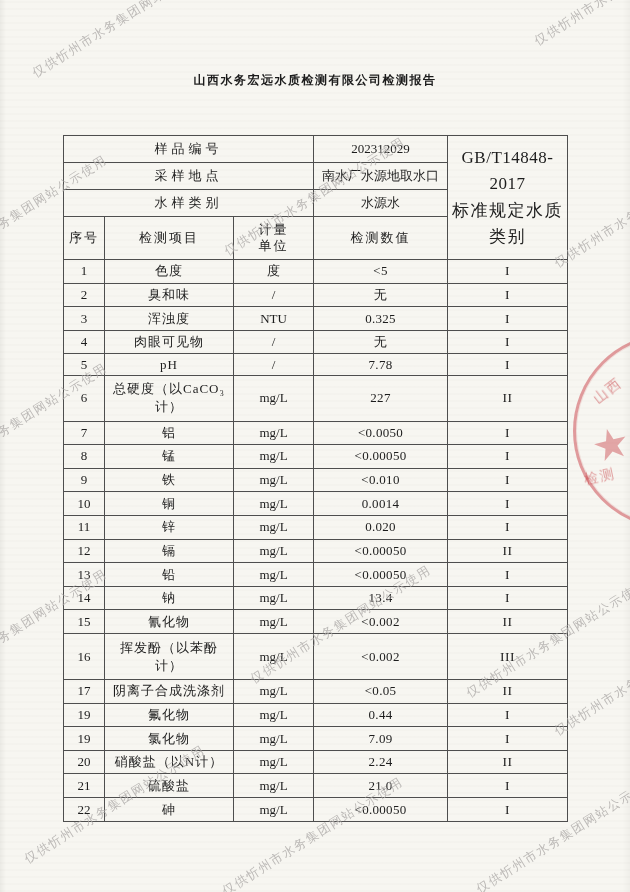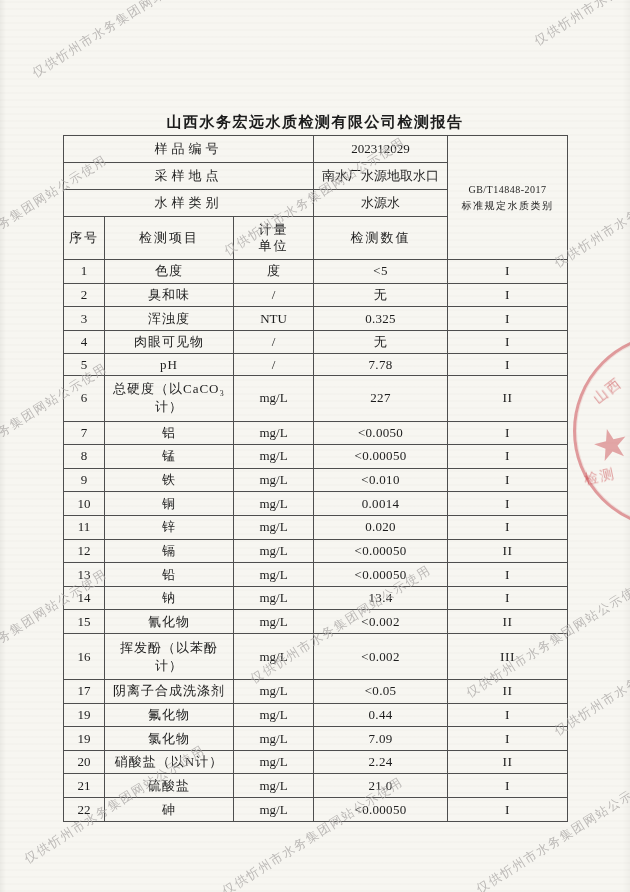--- a/index.html
+++ b/index.html
@@ -35,22 +35,22 @@
   .wm7{left:252px;top:672px;}
   .wm8{left:478px;top:882px;}
   .wm9{left:536px;top:34px;}
   .wm10{left:556px;top:256px;}
   .wm11{left:468px;top:686px;}
   .wm12{left:224px;top:884px;}
   .wm13{left:556px;top:724px;}
   
   .title{
     position:absolute;left:0;right:0;top:72px;
-    text-align:center;font-size:15px;font-weight:bold;
-    letter-spacing:1.5px;color:#1c1c1c;z-index:2;margin-top:41px;
+    text-align:center;font-size:12px;font-weight:bold;
+    letter-spacing:1.5px;color:#1c1c1c;z-index:2;
   }
   .meta{
     position:absolute;left:66px;right:62px;top:103px;height:22px;z-index:2;
     font-size:13.5px;color:#1e1e1e;
   }
   .report-no{position:absolute;left:0;top:6px;letter-spacing:.5px;}
   .page-info{position:absolute;right:18px;top:0;letter-spacing:2px;}
   
   table.report{
     position:absolute;left:63px;top:135px;z-index:3;
@@ -59,21 +59,21 @@
     font-size:13px;color:#1d1d1d;
   }
   table.report td{
     border:1.4px solid #4e4e4e;
     text-align:center;vertical-align:middle;
     padding:0 2px;overflow:hidden;
   }
   tr.info-row{height:27px;}
   tr.head-row{height:43px;}
   td.info-label{letter-spacing:4px;}
-  td.gb-cell{font-size:10px;line-height:1.55;letter-spacing:.5px;}
+  td.gb-cell{font-size:17px;line-height:1.55;letter-spacing:.5px;}
   td.gb-cell .l2{letter-spacing:1.5px;}
   tr.head-row td{letter-spacing:2px;line-height:1.25;}
   td.item-cell{text-align:left;padding-left:8px;letter-spacing:1px;margin-left:12px;}
   td.value-cell{letter-spacing:.3px;}
   td.class-cell{font-size:13.5px;letter-spacing:.5px;}
   
   .stamp{position:absolute;left:566px;top:330px;width:64px;height:200px;z-index:6;pointer-events:none;}
   .stamp-circle{
     position:absolute;left:7px;top:3px;width:190px;height:190px;
     border:3.5px solid rgba(198,55,62,0.48);border-radius:50%;

